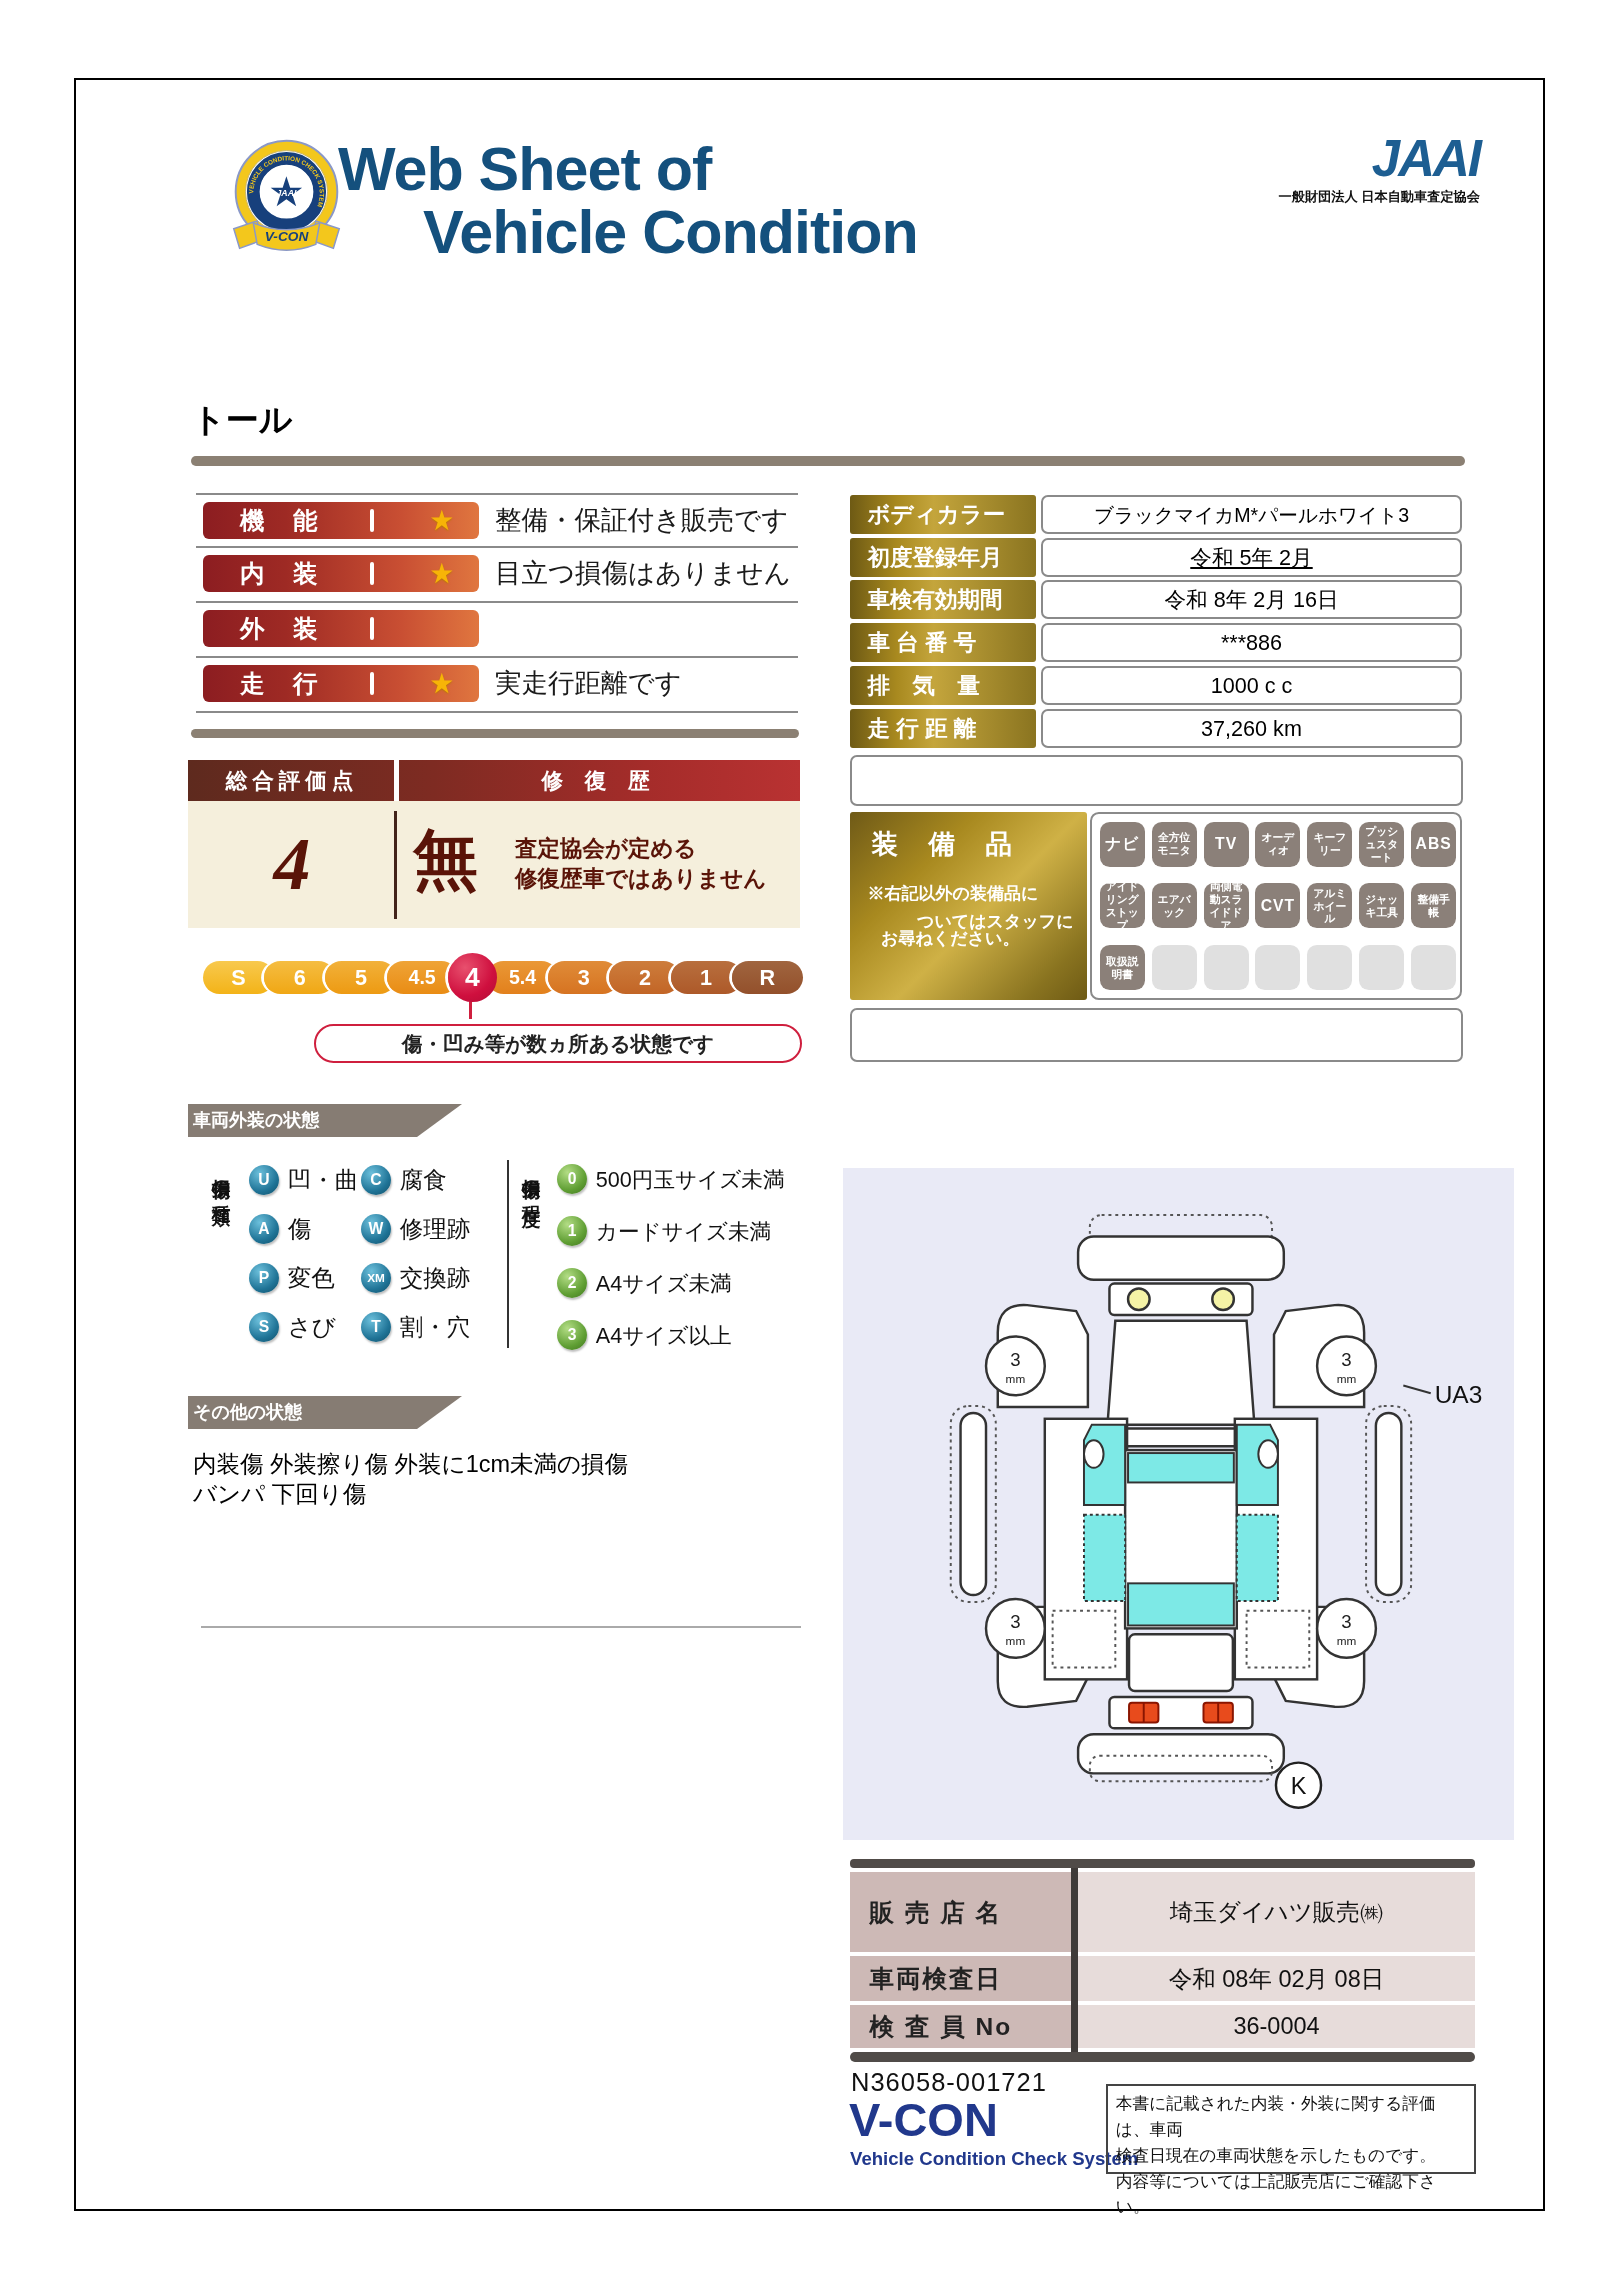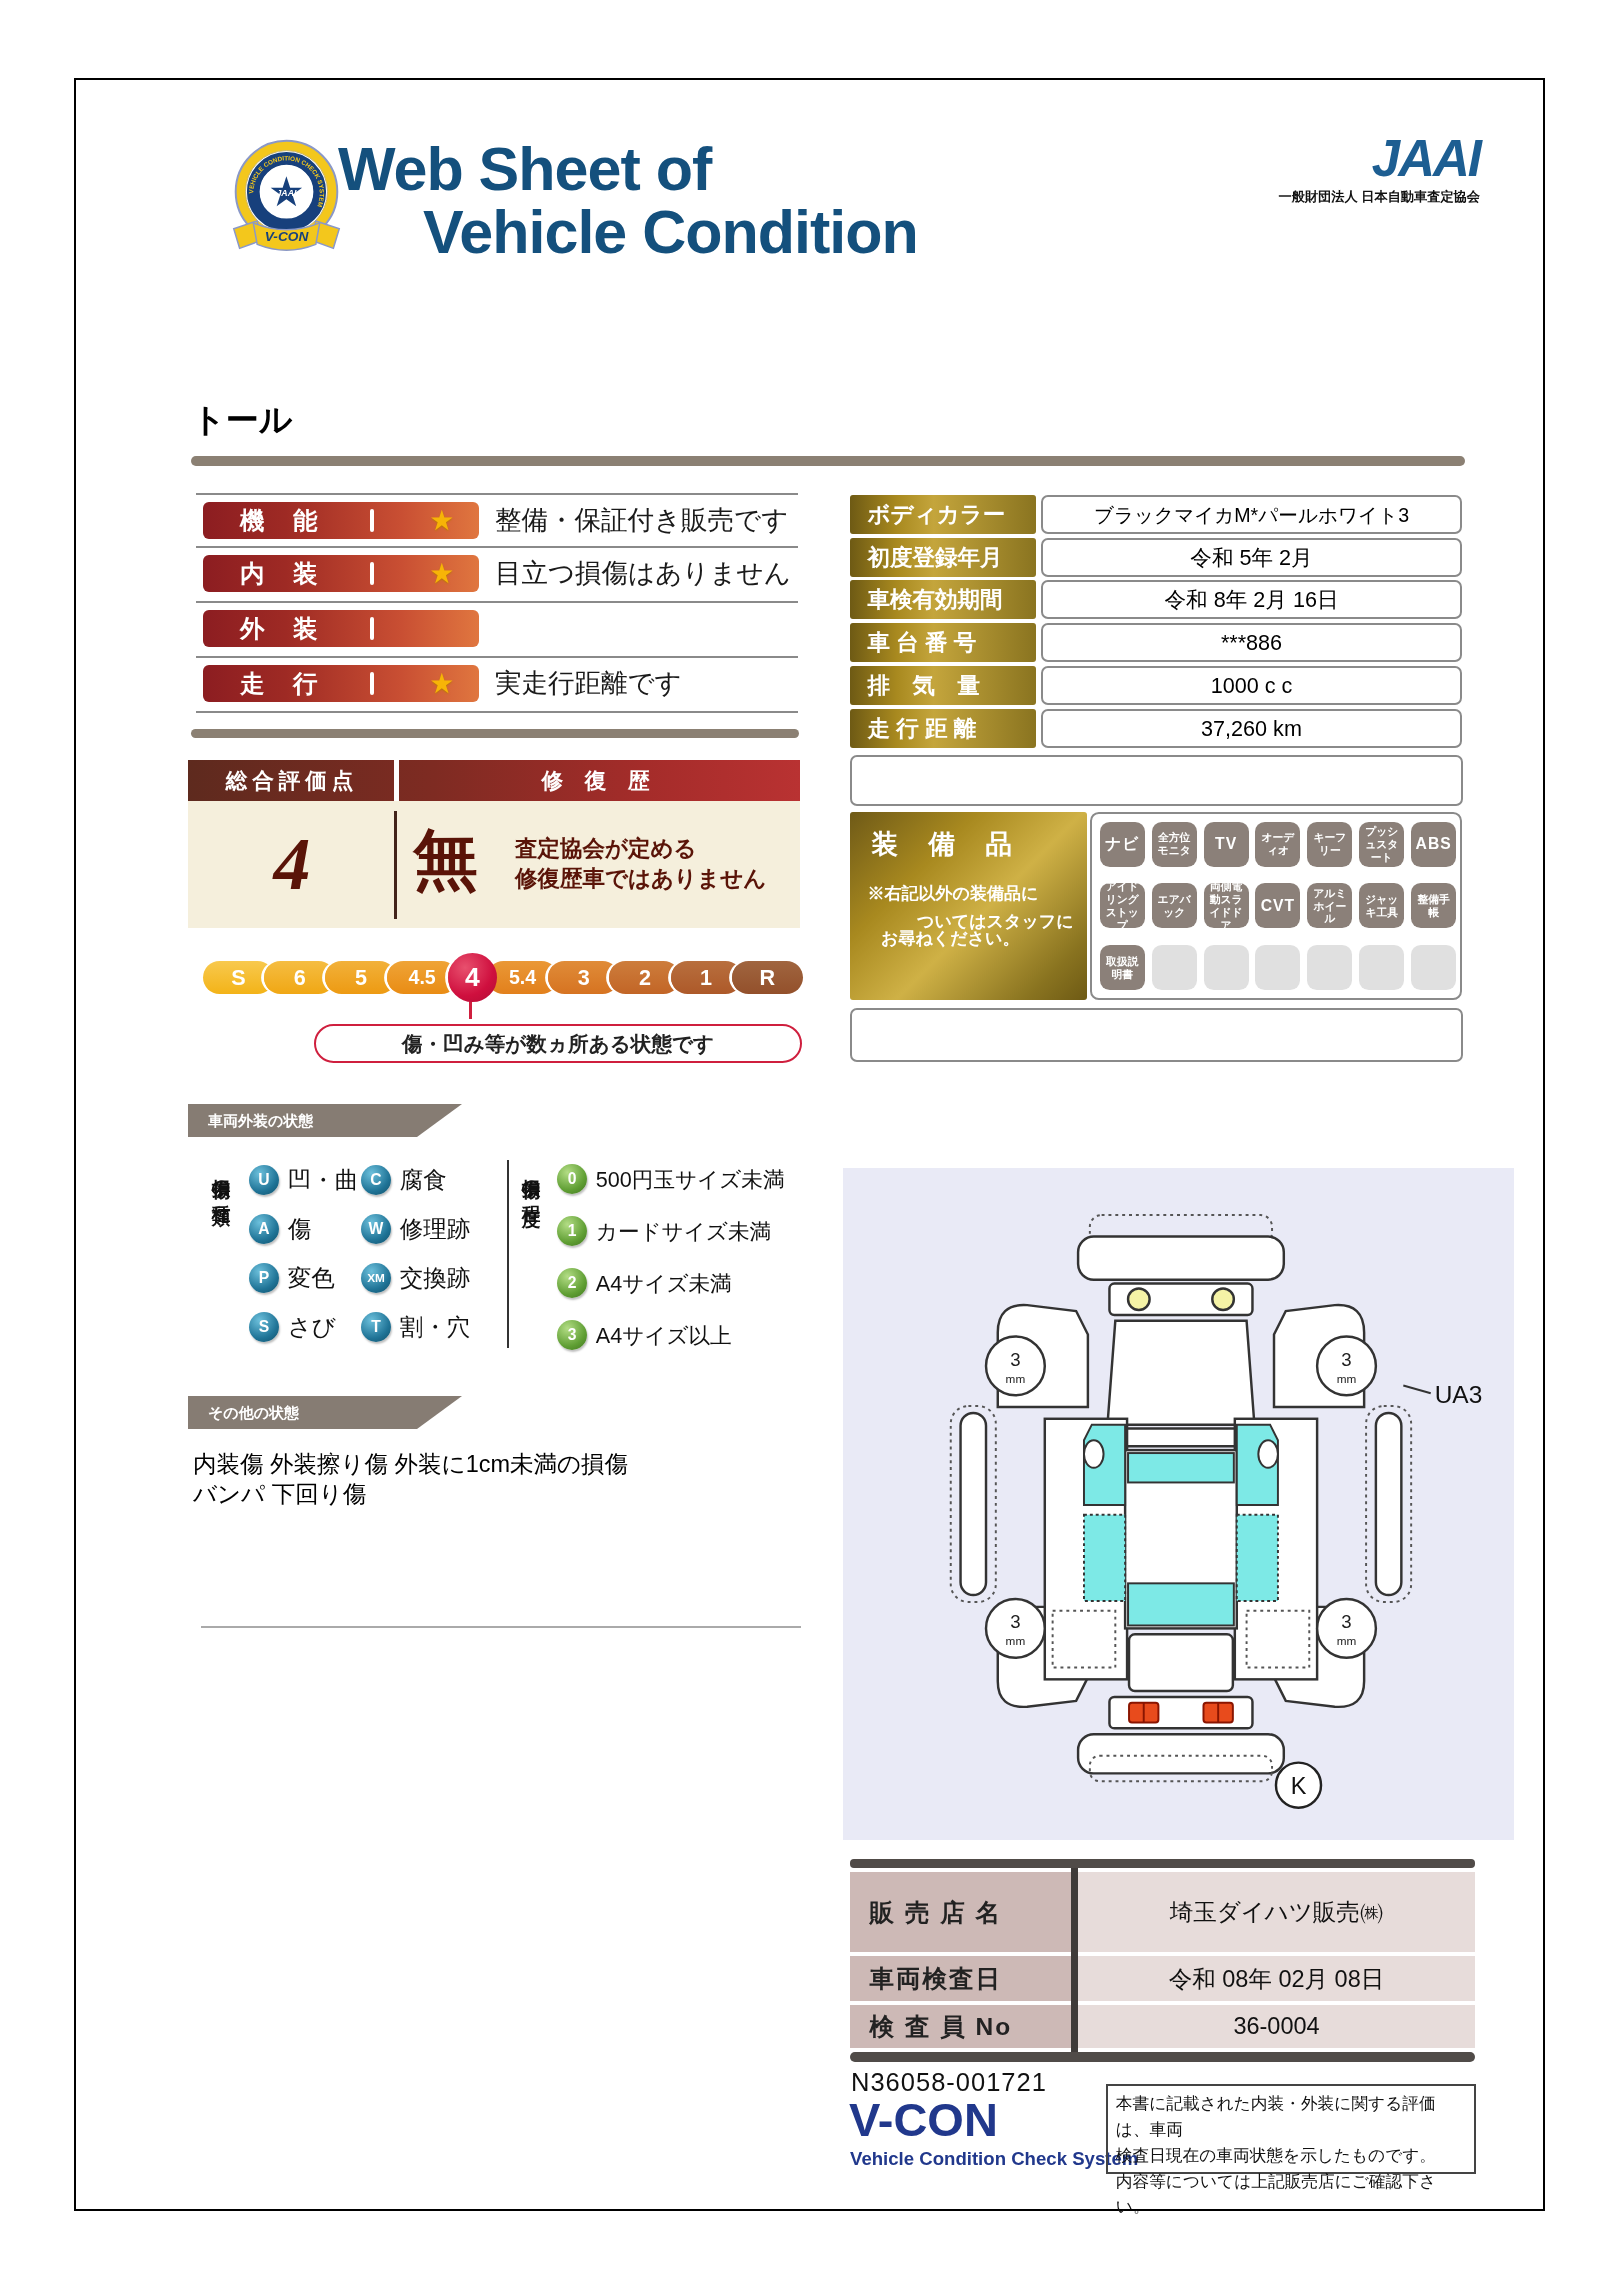--- a/index.html
+++ b/index.html
@@ -43,22 +43,22 @@
             background:radial-gradient(circle at 35% 30%,#e8506e,#cf0f3e 60%,#b00c34);box-shadow:-2.9px 0 0 0 #fff;}
   #scale .p:nth-child(6){background:linear-gradient(180deg,#ea9836,#e2801c);font-size:19.6px;}
   #scale .p:nth-child(7){background:linear-gradient(180deg,#e08c38,#d67321);}
   #scale .p:nth-child(8){background:linear-gradient(180deg,#cd7d3c,#c26526);}
   #scale .p:nth-child(9){background:linear-gradient(180deg,#b86f3e,#ad5929);}
   #scale .p:nth-child(10){background:linear-gradient(180deg,#a0653f,#93502b);}
   .pointer{width:2.9px;background:#cf1f3e;}
   .bubble{width:484px;height:35px;border:2.9px solid #cf1f3e;border-radius:19.6px;background:#fff;
           text-align:center;line-height:35px;font-size:20.6px;font-weight:bold;color:#222;margin-top:7px;}
   
-  .sechead{width:274px;height:33px;background:#867c73;color:#fff;font-weight:bold;font-size:15px;
-           line-height:33px;padding-left:20px;box-sizing:border-box;
+  .sechead{width:274px;height:33px;background:#867c73;color:#fff;font-weight:bold;font-size:18px;
+           line-height:33px;padding-left:5px;box-sizing:border-box;
            clip-path:polygon(0 0,100% 0,calc(100% - 45px) 100%,0 100%);}
   
   .vtext{writing-mode:vertical-rl;text-orientation:mixed;font-size:18.6px;font-weight:bold;letter-spacing:2px;color:#111;}
   .lrow{display:flex;align-items:center;gap:8.8px;}
   .lcirc{width:30px;height:30px;border-radius:50%;color:#fff;font-weight:bold;font-size:15.7px;text-align:center;line-height:30px;
          background:radial-gradient(circle at 35% 28%,#6cc0dc,#1f7396 62%,#124e66);box-shadow:1px 2px 2px rgba(0,0,0,.25);flex:none;}
   .lcirc.xm{font-size:11.8px;}
   .lcirc.grn{background:radial-gradient(circle at 35% 28%,#b3dd85,#5f9e33 62%,#3f7420);}
   .llab{font-size:23.5px;color:#111;white-space:nowrap;}
   .llab.deg{font-size:21.6px;}
@@ -242,21 +242,21 @@
 </div>
 
 <div class="abs sechead" style="left:188px;top:1396px;">その他の状態</div>
 <div class="abs other-line" style="left:193px;top:1449px;">内装傷 外装擦り傷 外装に1cm未満の損傷</div>
 <div class="abs other-line" style="left:193px;top:1479px;">バンパ 下回り傷</div>
 <div class="abs thinline" style="left:201px;top:1626px;width:600px;background:#aaa;"></div>
 
 <div class="abs goldcell" style="left:850px;top:495px;">ボディカラー</div>
 <div class="abs valcell" style="left:1041px;top:495px;font-size:19.6px;">ブラックマイカM*パールホワイト3</div>
 <div class="abs goldcell" style="left:850px;top:538px;">初度登録年月</div>
-<div class="abs valcell" style="left:1041px;top:538px;">令和 5年 2月</div>
+<div class="abs valcell" style="left:1041px;top:538px;text-decoration:underline;">令和 5年 2月</div>
 <div class="abs goldcell" style="left:850px;top:580px;">車検有効期間</div>
 <div class="abs valcell" style="left:1041px;top:580px;">令和 8年 2月 16日</div>
 <div class="abs goldcell" style="left:850px;top:623px;">車 台 番 号</div>
 <div class="abs valcell" style="left:1041px;top:623px;">***886</div>
 <div class="abs goldcell" style="left:850px;top:666px;">排　気　量</div>
 <div class="abs valcell" style="left:1041px;top:666px;">1000 c c</div>
 <div class="abs goldcell" style="left:850px;top:709px;">走 行 距 離</div>
 <div class="abs valcell" style="left:1041px;top:709px;">37,260 km</div>
 
 <div class="abs emptybox" style="left:850px;top:755px;width:613px;height:51px;"></div>

